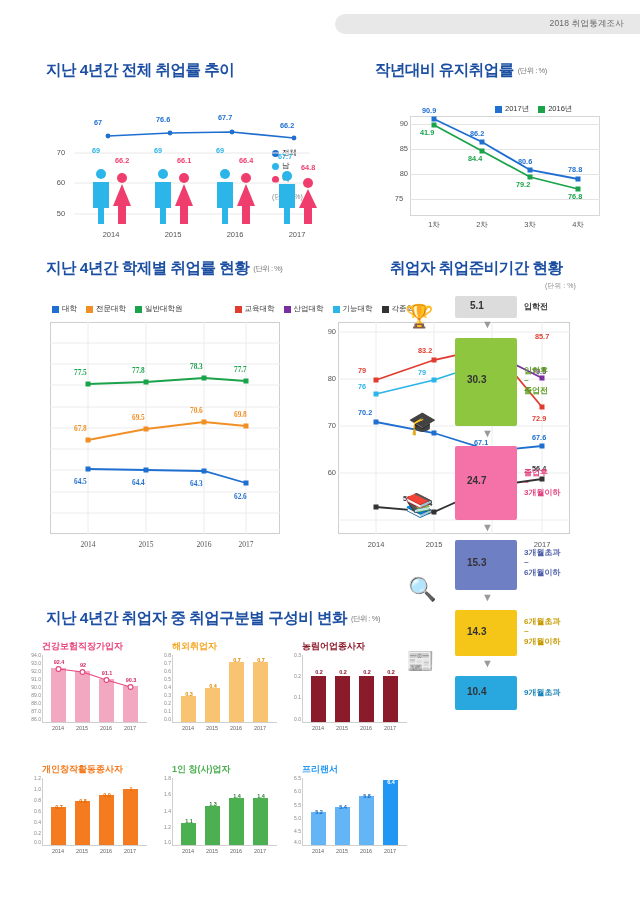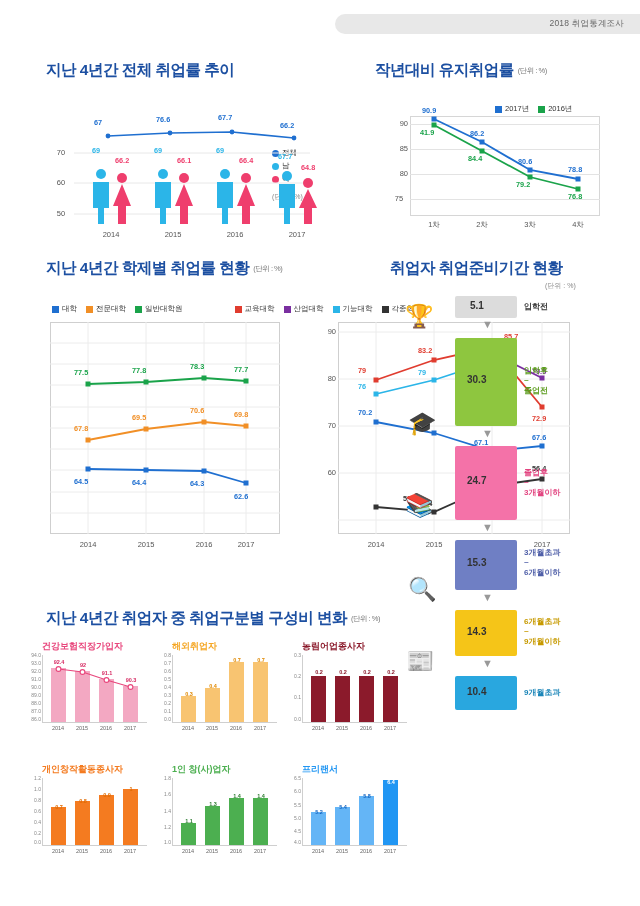--- a/index.html
+++ b/index.html
@@ -251,21 +251,21 @@
     <span class="it">
         <i class="swsq" style="background:#2bb5e8"></i>
         <span>기능대학</span>
       </span>
     <span class="it">
         <i class="swsq" style="background:#333333"></i>
         <span>각종학교</span>
       </span>
   </div>
 
-  <div class="chart" style="left:50px; top:322px; width:196px; height:230px;">
+  <div class="chart" style="left:50px; top:322px; width:196px; height:230px;font-family:Liberation Serif, serif;">
     <div class="frame" style="left:0; top:0; width:230px; height:212px;"></div>
     <svg width="230" height="212" style="position:absolute;left:0;top:0;">
       <g stroke="#ececec" stroke-width="1">
         <line x1="0" y1="21" x2="230" y2="21"></line>
           <line x1="0" y1="42" x2="230" y2="42"></line>
         <line x1="0" y1="63" x2="230" y2="63"></line>
           <line x1="0" y1="85" x2="230" y2="85"></line>
         <line x1="0" y1="106" x2="230" y2="106"></line>
           <line x1="0" y1="127" x2="230" y2="127"></line>
         <line x1="0" y1="148" x2="230" y2="148"></line>
@@ -376,21 +376,21 @@
         </g>
     </svg>
 
     <div class="axis-lbl" style="left:6px; top:5px; width:20px; text-align:right;">90</div>
     <div class="axis-lbl" style="left:6px; top:52px; width:20px; text-align:right;">80</div>
     <div class="axis-lbl" style="left:6px; top:99px; width:20px; text-align:right;">70</div>
     <div class="axis-lbl" style="left:6px; top:146px; width:20px; text-align:right;">60</div>
 
     <div class="val-lbl" style="left:48px; top:44px; color:#e03c2f;">79</div>
     <div class="val-lbl" style="left:108px; top:24px; color:#e03c2f;">83.2</div>
-    <div class="val-lbl" style="left:152px; top:10px; color:#e03c2f;padding-left:42px;">85.7</div>
+    <div class="val-lbl" style="left:183px; top:10px; color:#e03c2f;padding-left:42px;">85.7</div>
     <div class="val-lbl" style="left:222px; top:92px; color:#e03c2f;">72.9</div>
 
     <div class="val-lbl" style="left:190px; top:15px; color:#7a2fa0;">84.5</div>
     <div class="val-lbl" style="left:222px; top:45px; color:#7a2fa0;">79.5</div>
 
     <div class="val-lbl" style="left:48px; top:60px; color:#2bb5e8;">76</div>
     <div class="val-lbl" style="left:108px; top:46px; color:#2bb5e8;">79</div>
     <div class="val-lbl" style="left:166px; top:42px; color:#2bb5e8;">82.2</div>
 
     <div class="val-lbl" style="left:48px; top:86px; color:#1f6fd0;">70.2</div>

